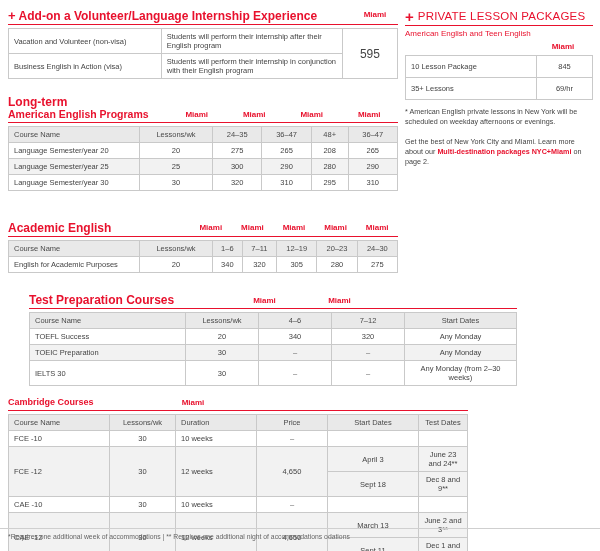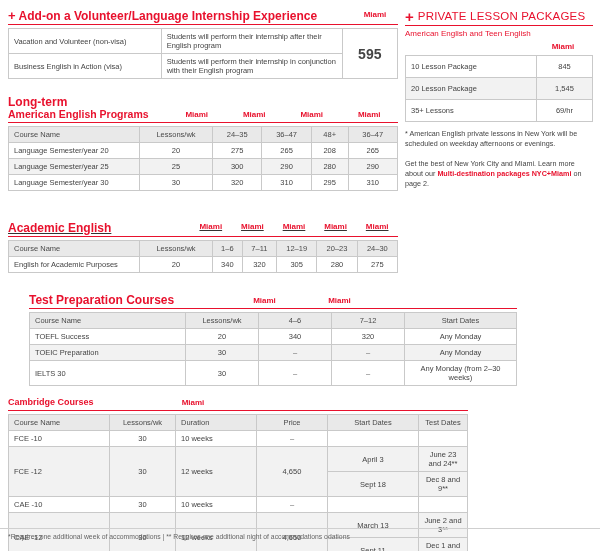--- a/index.html
+++ b/index.html
@@ -76,21 +76,21 @@
         <span class="sect-title">Add-on a Volunteer/Language Internship Experience</span>
       </div>
       <span class="miami-lbl" style="width:46px;">Miami</span>
     </div>
     <div class="hline"></div>
     <table>
       <tbody>
           <tr>
         <td class="name" style="width:150px;">Vacation and Volunteer (non-visa)</td>
         <td class="name" style="width:180px;">Students will perform their internship after their English program</td>
-        <td rowspan="2" style="width:46px;font-size:14px;font-weight:bold;">595</td>
+        <td rowspan="2" style="width:46px;font-size:12px;">595</td>
       </tr>
       <tr>
         <td class="name">Business English in Action (visa)</td>
         <td class="name">Students will perform their internship in conjunction with their English program</td>
       </tr>
     </tbody>
       </table>
   </div>
 
   <div id="longterm">
@@ -139,21 +139,21 @@
         <td>320</td>
         <td>310</td>
         <td>295</td>
         <td>310</td>
       </tr>
     </tbody>
       </table>
   </div>
 
   <div id="academic">
-    <div style="display:flex;justify-content:space-between;align-items:flex-start;text-decoration:underline;">
+    <div style="display:flex;justify-content:space-between;align-items:center;">
       <div class="sect-title">Academic English</div>
       <div style="display:flex;width:208px;padding-bottom:1px;">
         <span class="miami-lbl" style="flex:1;">Miami</span>
         <span class="miami-lbl" style="flex:1;">Miami</span>
         <span class="miami-lbl" style="flex:1;">Miami</span>
         <span class="miami-lbl" style="flex:1;">Miami</span>
         <span class="miami-lbl" style="flex:1;">Miami</span>
       </div>
     </div>
     <div class="hline rule" style="margin-top:2px;"></div>
@@ -300,24 +300,20 @@
     <div class="sub">American English and Teen English</div>
     <div style="text-align:right;margin-top:4px;">
       <span class="miami-lbl" style="display:inline-block;width:60px;">Miami</span>
     </div>
     <table>
       <tbody>
           <tr>
         <td class="name" style="width:120px;">10 Lesson Package</td>
         <td>845</td>
       </tr>
-      <tr class="shade">
-        <td class="name">20 Lesson Package</td>
-        <td>1,545</td>
-      </tr>
       <tr>
         <td class="name">35+ Lessons</td>
         <td>69/hr</td>
       </tr>
     </tbody>
       </table>
     <div class="note">* American English private lessons in New York will be scheduled on weekday afternoons or evenings.</div>
     <div class="promo">
       <span>Get the best of New York City and Miami. Learn more about our </span><b>Multi-destination packages</b> <b>NYC+Miami</b><span> on page 2.</span>
     </div>

